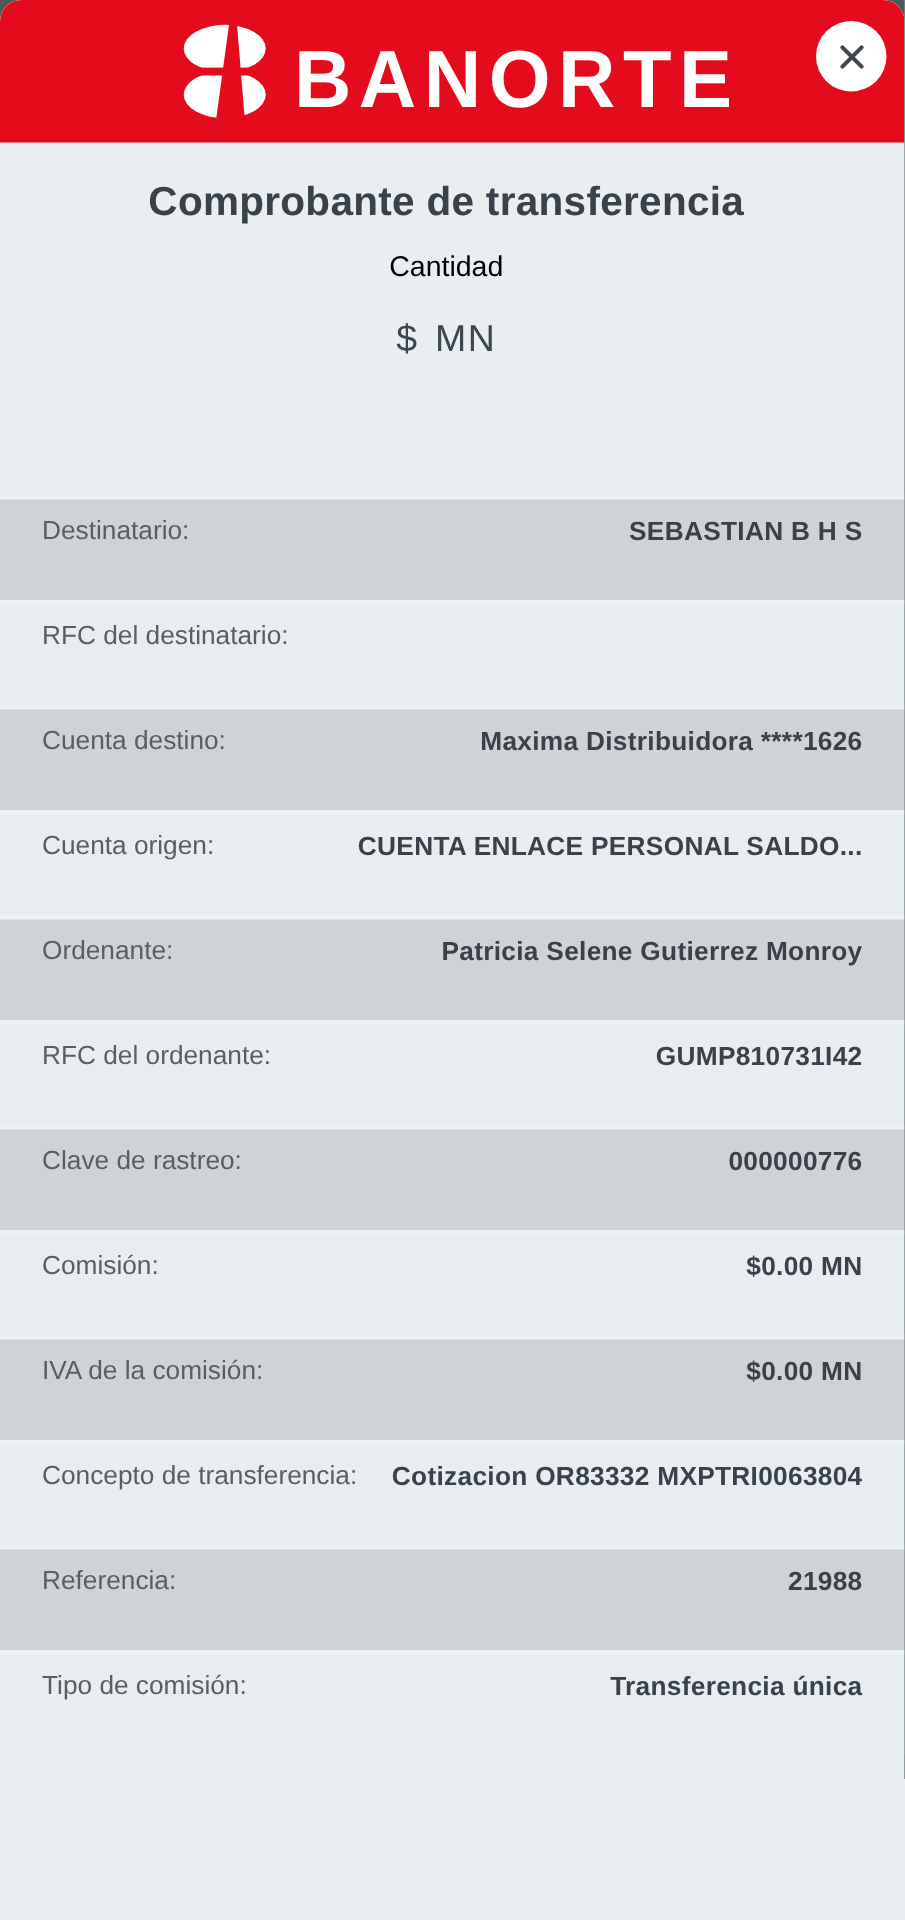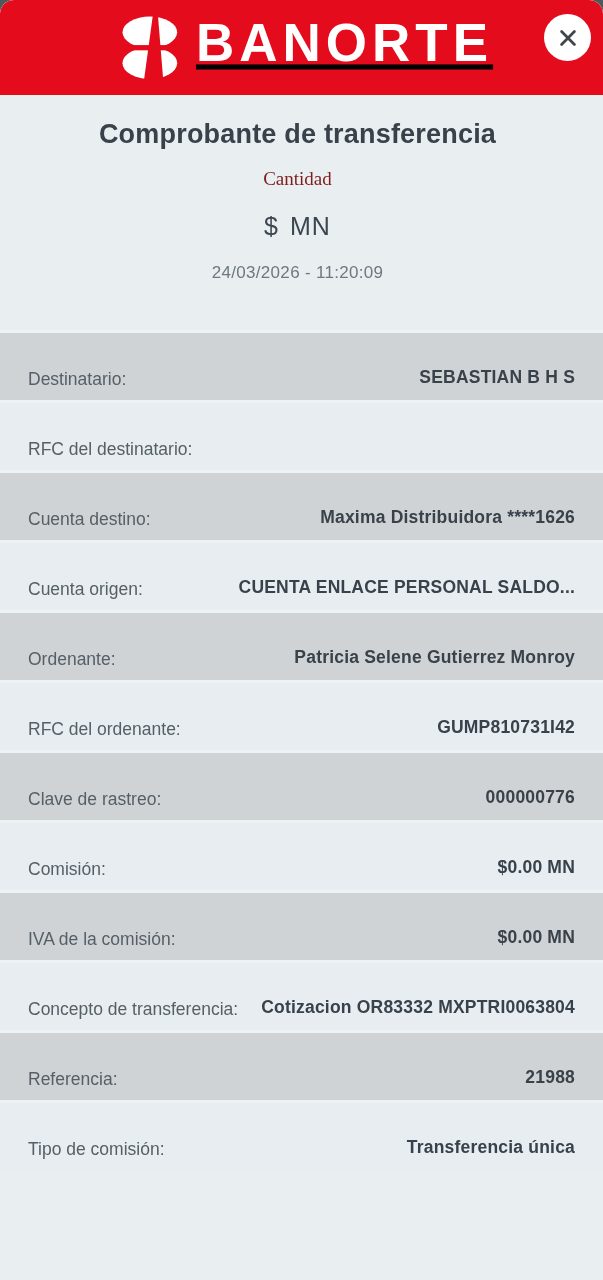--- a/index.html
+++ b/index.html
@@ -23,23 +23,22 @@
     height: 95px;
     background: #e30b1c;
     border-top-left-radius: 14px;
     border-top-right-radius: 14px;
     display: flex;
     align-items: center;
     justify-content: center;
   }
   .logo-group {
     display: flex;
-    align-items: flex-start;
+    align-items: flex-end;
     gap: 4px;
-    text-decoration: underline;
   }
   .logo-icon { width: 82px; height: 64px; display: block; }
   .logo-wordmark {
     color: #ffffff;
     font-size: 53px;
     font-weight: 700;
     letter-spacing: 5px;
     line-height: 1;
     transform: scaleY(1.02);
   }
@@ -68,23 +67,22 @@
     height: 235px;
   }
   .summary-title {
     color: #39424a;
     font-size: 27px;
     font-weight: 700;
     letter-spacing: 0.2px;
   }
   .summary-amount-label {
     margin-top: 18px;
-    color: #7f1d1d;
+    color: #000000;
     font-size: 19px;
-    font-family: Liberation Serif, serif;
   }
   .summary-amount-row {
     margin-top: 14px;
     display: flex;
     align-items: center;
     justify-content: center;
     gap: 12px;
     color: #3c4650;
   }
   .currency-symbol { font-size: 25px; align-self: center; padding-top: 8px; }
@@ -95,21 +93,21 @@
     color: #6e7880;
     font-size: 17px;
     letter-spacing: 0.3px;
   }
 
   
   .details-list { width: 100%; }
   .row {
     min-height: 70px;
     display: flex;
-    align-items: flex-end;
+    align-items: flex-start;
     justify-content: space-between;
     gap: 6px;
     padding: 10px 28px;
     border-top: 3px solid #edf2f4;
   }
   .row-dark  { background: #cfd3d6; }
   .row-light { background: #e7edf0; }
   .row-label {
     color: #565f66;
     font-size: 17.5px;
@@ -149,21 +147,20 @@
     </button>
   </div>
 
   <div class="summary">
     <div class="summary-title">Comprobante de transferencia</div>
     <div class="summary-amount-label">Cantidad</div>
     <div class="summary-amount-row">
       <span class="currency-symbol">$</span>
       <span class="currency-code">MN</span>
     </div>
-    <div class="summary-datetime">24/03/2026 - 11:20:09</div>
   </div>
 
   <div class="details-list">
     <div class="row row-dark">
       <span class="row-label">Destinatario:</span>
       <span class="row-value">SEBASTIAN B H S</span>
     </div>
 
     <div class="row row-light">
       <span class="row-label">RFC del destinatario:</span>

